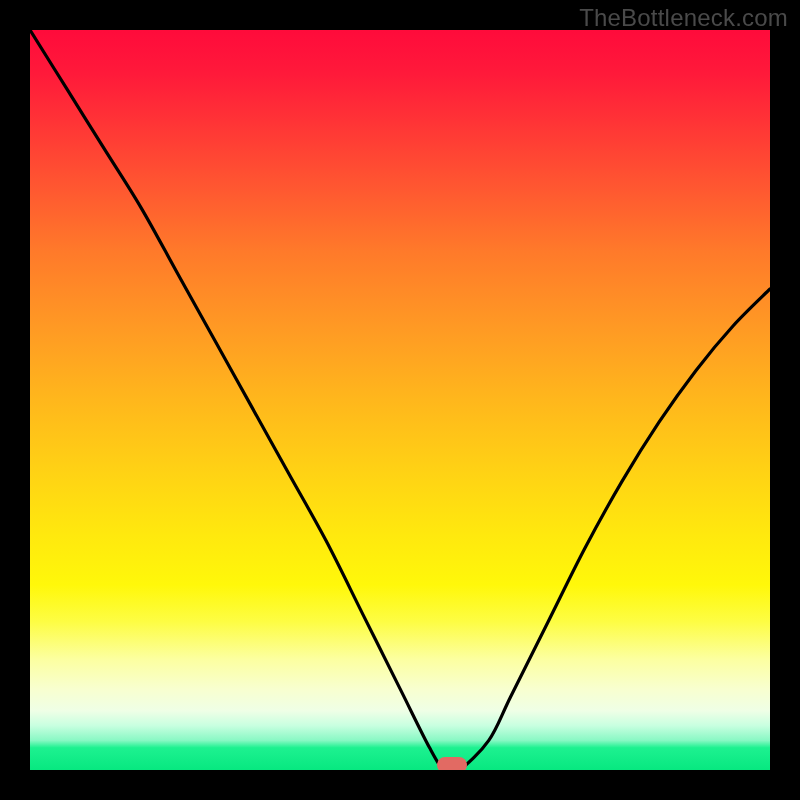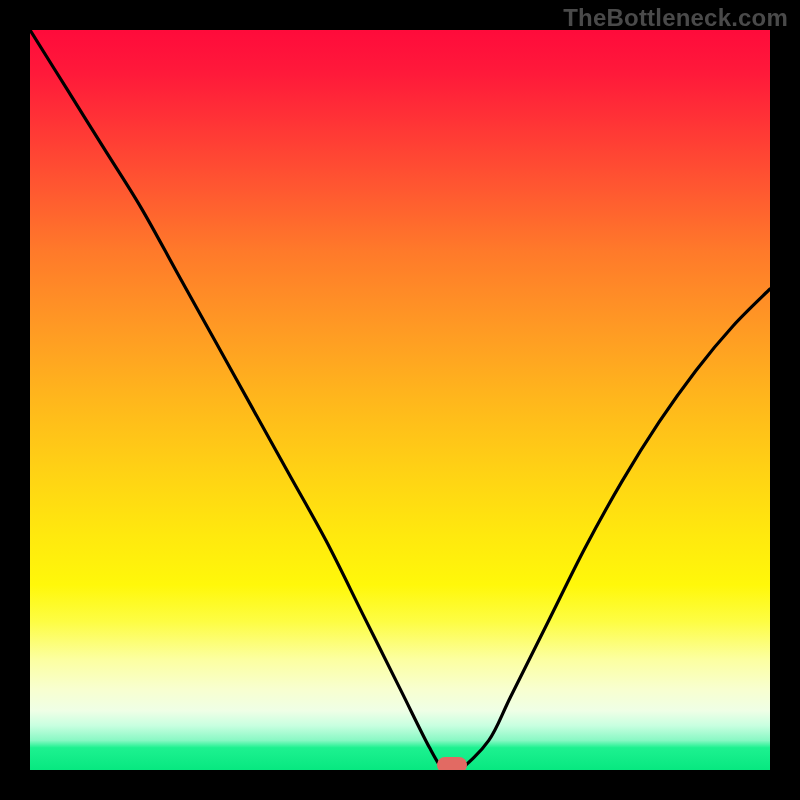--- a/index.html
+++ b/index.html
@@ -16,21 +16,21 @@
     width: 800px;
     height: 800px;
     background: #000;
   }
   .attribution {
     position: absolute;
     top: 4px;
     right: 12px;
     color: #4a4a4a;
     font-size: 24px;
-    font-weight: 700;
+    font-weight: 400;
     letter-spacing: 0.2px;
     z-index: 10;
   }
   .plot-area {
     position: absolute;
     left: 30px;
     top: 30px;
     width: 740px;
     height: 740px;
     overflow: hidden;

